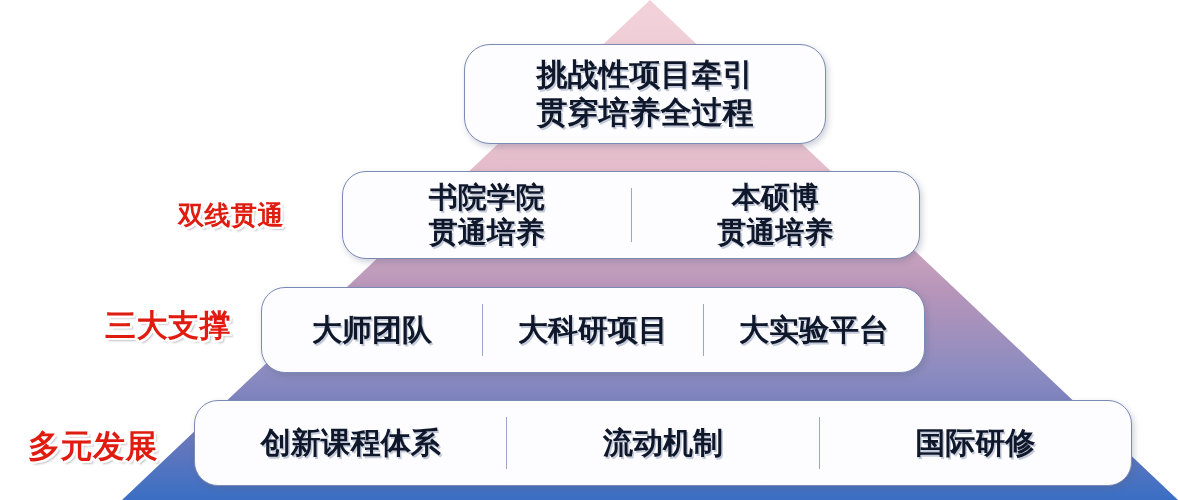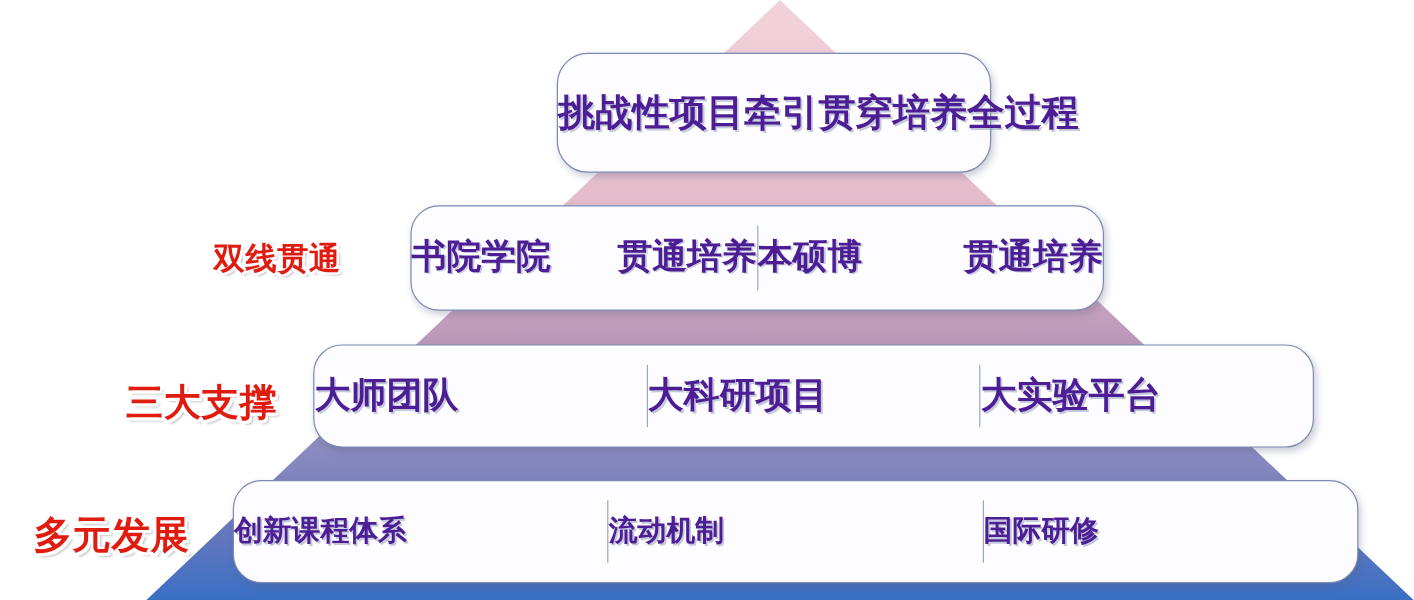--- a/index.html
+++ b/index.html
@@ -55,55 +55,55 @@
     display: flex;
     align-items: center;
     justify-content: space-around;
     box-shadow: 2px 3px 6px rgba(90,100,130,0.30);
     z-index: 5;
   }
 
   .cell {
     flex: 1 1 0;
     display: flex;
-    flex-direction: row;
+    flex-direction: column;
     align-items: center;
     justify-content: space-between;
-    color: #4c1d95;
+    color: #0f172a;
     font-weight: bold;
     line-height: 1.22;
     white-space: nowrap;
     text-shadow: 1.5px 1.5px 0 rgba(150,160,185,0.55);
   }
 
   .divider {
     width: 0;
     border-left: 1.4px solid #9aa7c4;
     align-self: center;
     flex: 0 0 auto;
   }
 
   
   #card-tier1 { left: 464px; top: 44px;  width: 362px; height: 100px; border-radius: 26px; }
   #card-tier2 { left: 342px; top: 171px; width: 578px; height: 88px;  border-radius: 24px; }
-  #card-tier3 { left: 261px; top: 287px; width: 834px; height: 86px;  border-radius: 24px; }
+  #card-tier3 { left: 261px; top: 287px; width: 664px; height: 86px;  border-radius: 24px; }
   #card-tier4 { left: 194px; top: 400px; width: 938px; height: 86px;  border-radius: 24px; }
 
   #card-tier1 .cell { font-size: 31px; }
   #card-tier2 .cell { font-size: 29px; }
   #card-tier3 .cell { font-size: 30px; }
-  #card-tier4 .cell { font-size: 24px; }
+  #card-tier4 .cell { font-size: 30px; }
 
   #card-tier2 .divider { height: 54px; }
   #card-tier3 .divider { height: 52px; }
   #card-tier4 .divider { height: 52px; }
 
   #label-tier1 { left: 305px; top: 83px;  font-size: 31px; }
   #label-tier2 { left: 178px; top: 198px; font-size: 26px; }
-  #label-tier3 { left: 105px; top: 315px; font-size: 31px; }
+  #label-tier3 { left: 105px; top: 305px; font-size: 31px; }
   #label-tier4 { left: 28px;  top: 425px; font-size: 32px; }
 </style>
 </head>
 <body>
 
 <div id="stage">
 
   <svg id="pyramid" viewBox="0 0 1178 500" xmlns="http://www.w3.org/2000/svg">
     <defs>
       <linearGradient id="pyrGrad" x1="0" y1="0" x2="0" y2="1">

